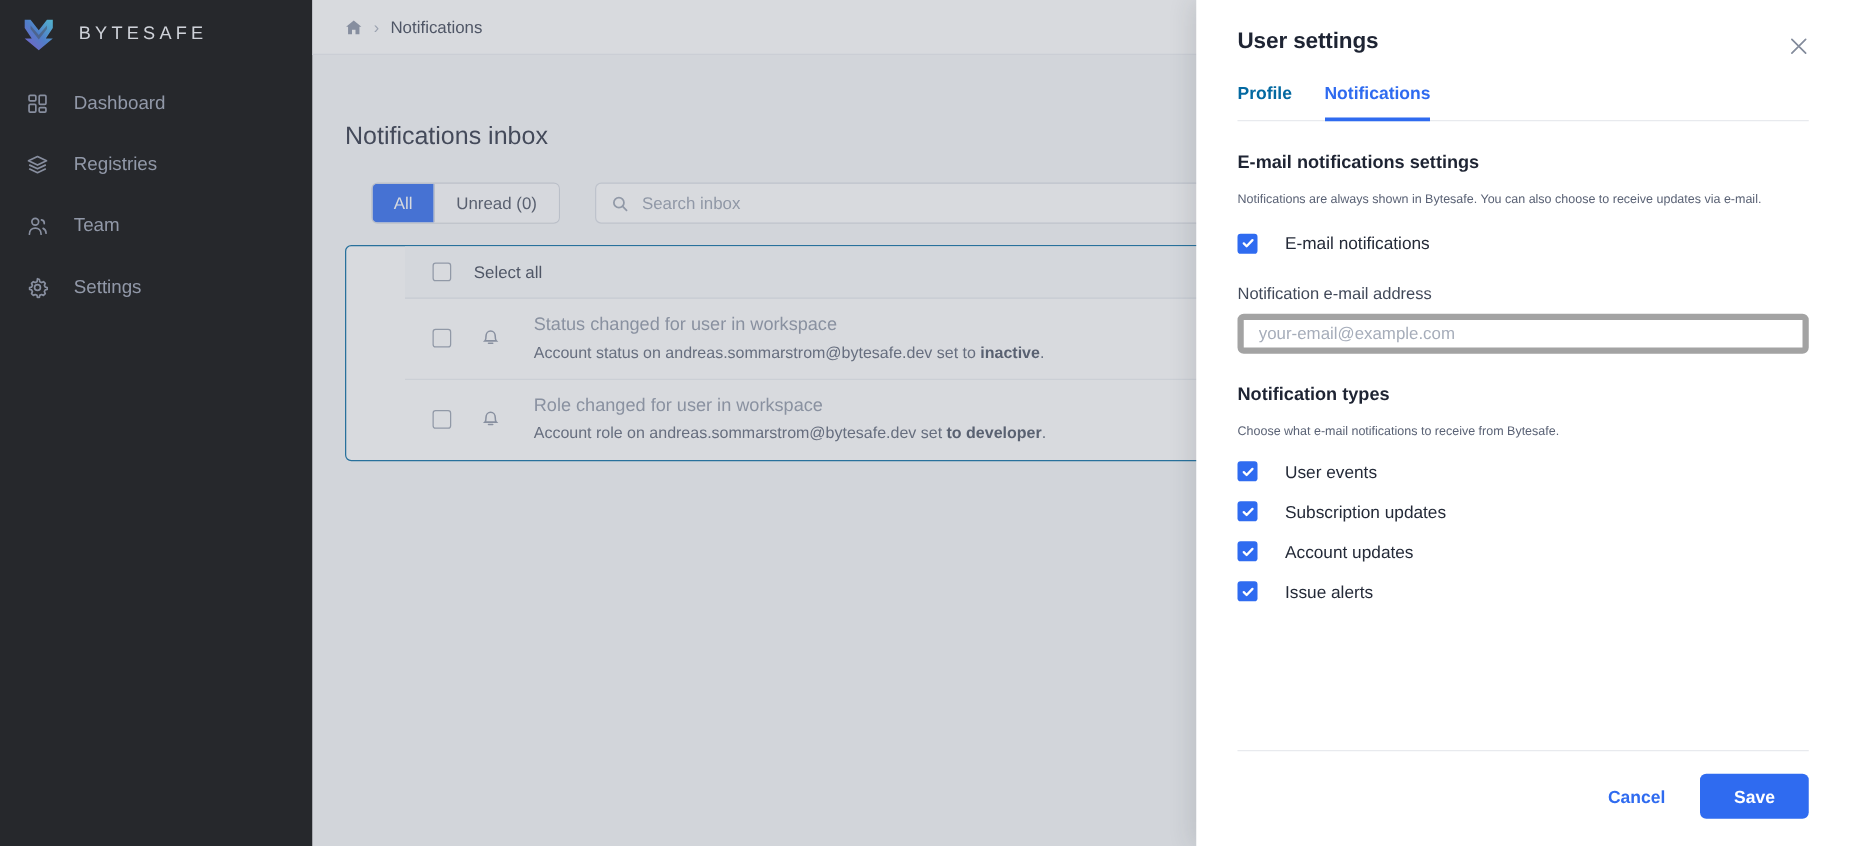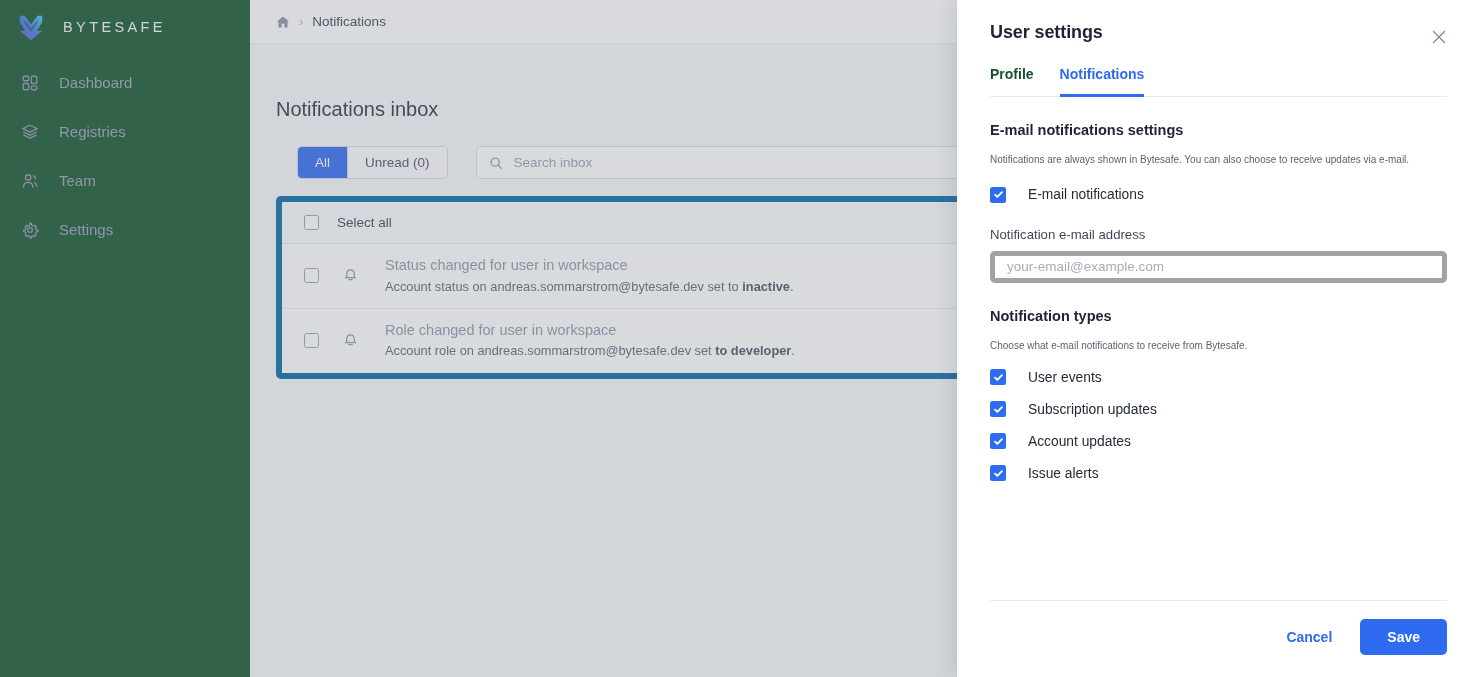--- a/index.html
+++ b/index.html
@@ -15,21 +15,21 @@
     width: 1480px;
     height: 677px;
   }
 
   
   .sidebar {
     position: absolute;
     top: 0; left: 0;
     width: 250px;
     height: 677px;
-    background: #14532d;
+    background: #000000;
     z-index: 1;
   }
   .brand {
     display: flex;
     align-items: center;
     height: 46px;
     padding-left: 16px;
     margin-top: 4px;
   }
   .brand-logo { width: 30px; height: 30px; flex: 0 0 30px; }
@@ -137,23 +137,24 @@
     font-size: 13.5px;
     font-family: inherit;
     color: #3c4354;
     background: transparent;
   }
   .search-input::placeholder { color: #99a1b0; }
 
   .list-card {
     margin-top: 17px;
     background: #ffffff;
-    border: 6px solid #0369a1;
+    border: 1px solid #0369a1;
     border-radius: 5px;
     overflow: hidden;
+    padding-left: 47px;
   }
   .list-head {
     display: flex;
     align-items: center;
     height: 42px;
     padding-left: 22px;
     border-bottom: 1px solid #e6e9ee;
     background: #fafbfc;
   }
   .cb {
@@ -227,21 +228,21 @@
 
   .tabs {
     display: flex;
     gap: 26px;
     margin-top: 23px;
     border-bottom: 1px solid #e8eaee;
   }
   .tab {
     font-size: 14px;
     font-weight: 700;
-    color: #14532d;
+    color: #0369a1;
     padding-bottom: 12px;
     cursor: pointer;
     border-bottom: 3px solid transparent;
     margin-bottom: -1px;
   }
   .tab.active { color: #2f6bf0; border-bottom-color: #2f6bf0; }
 
   .panel-body {
     flex: 1;
     padding: 0 33px;

